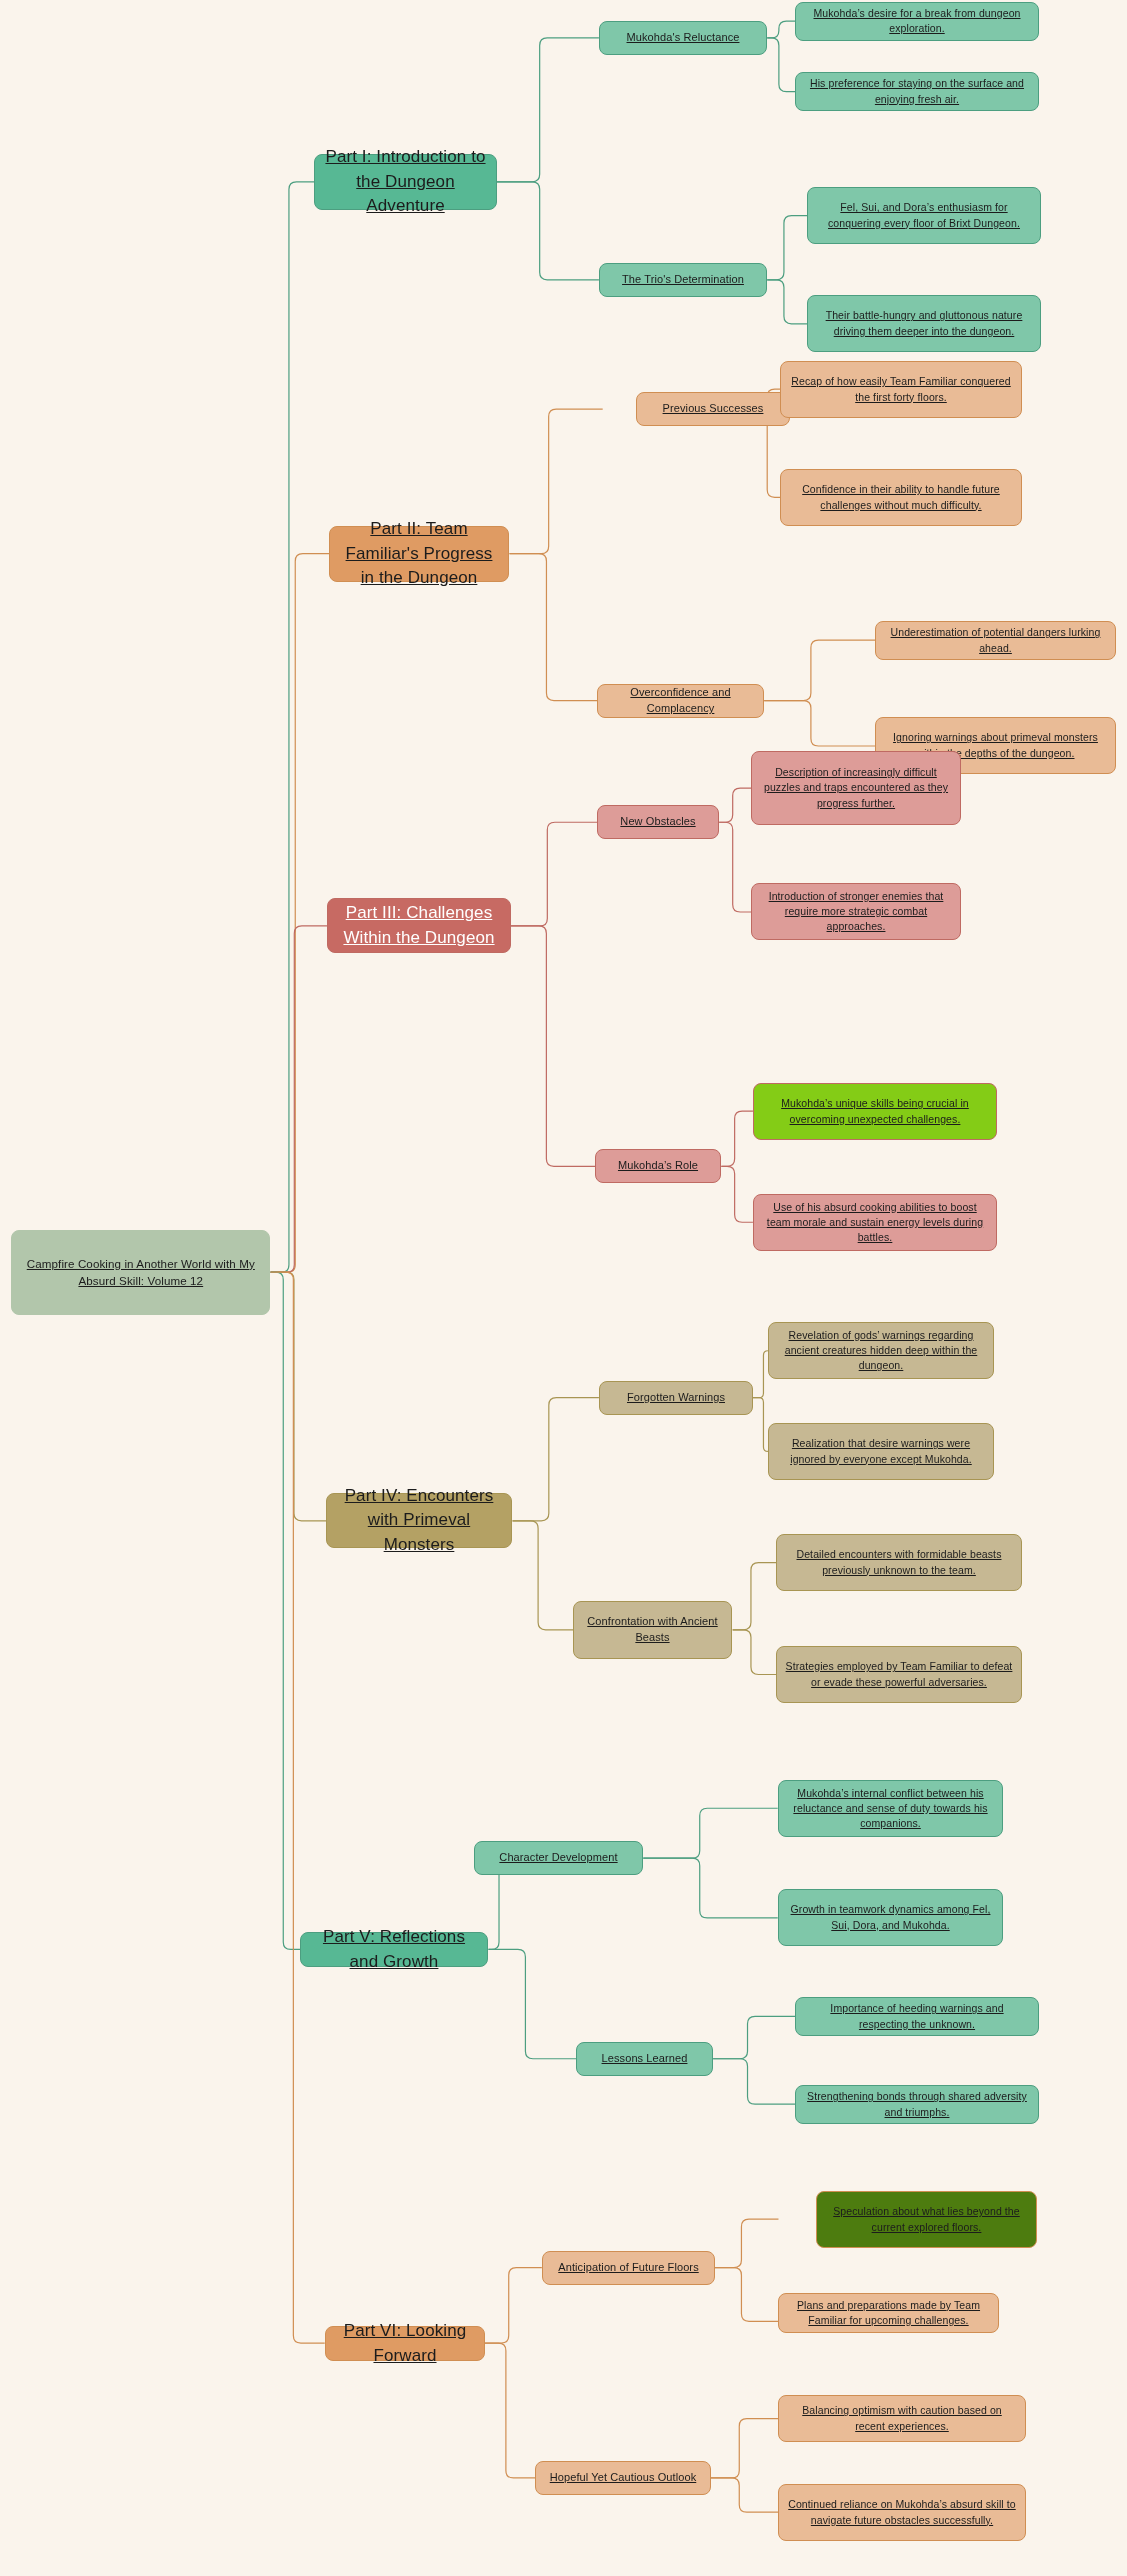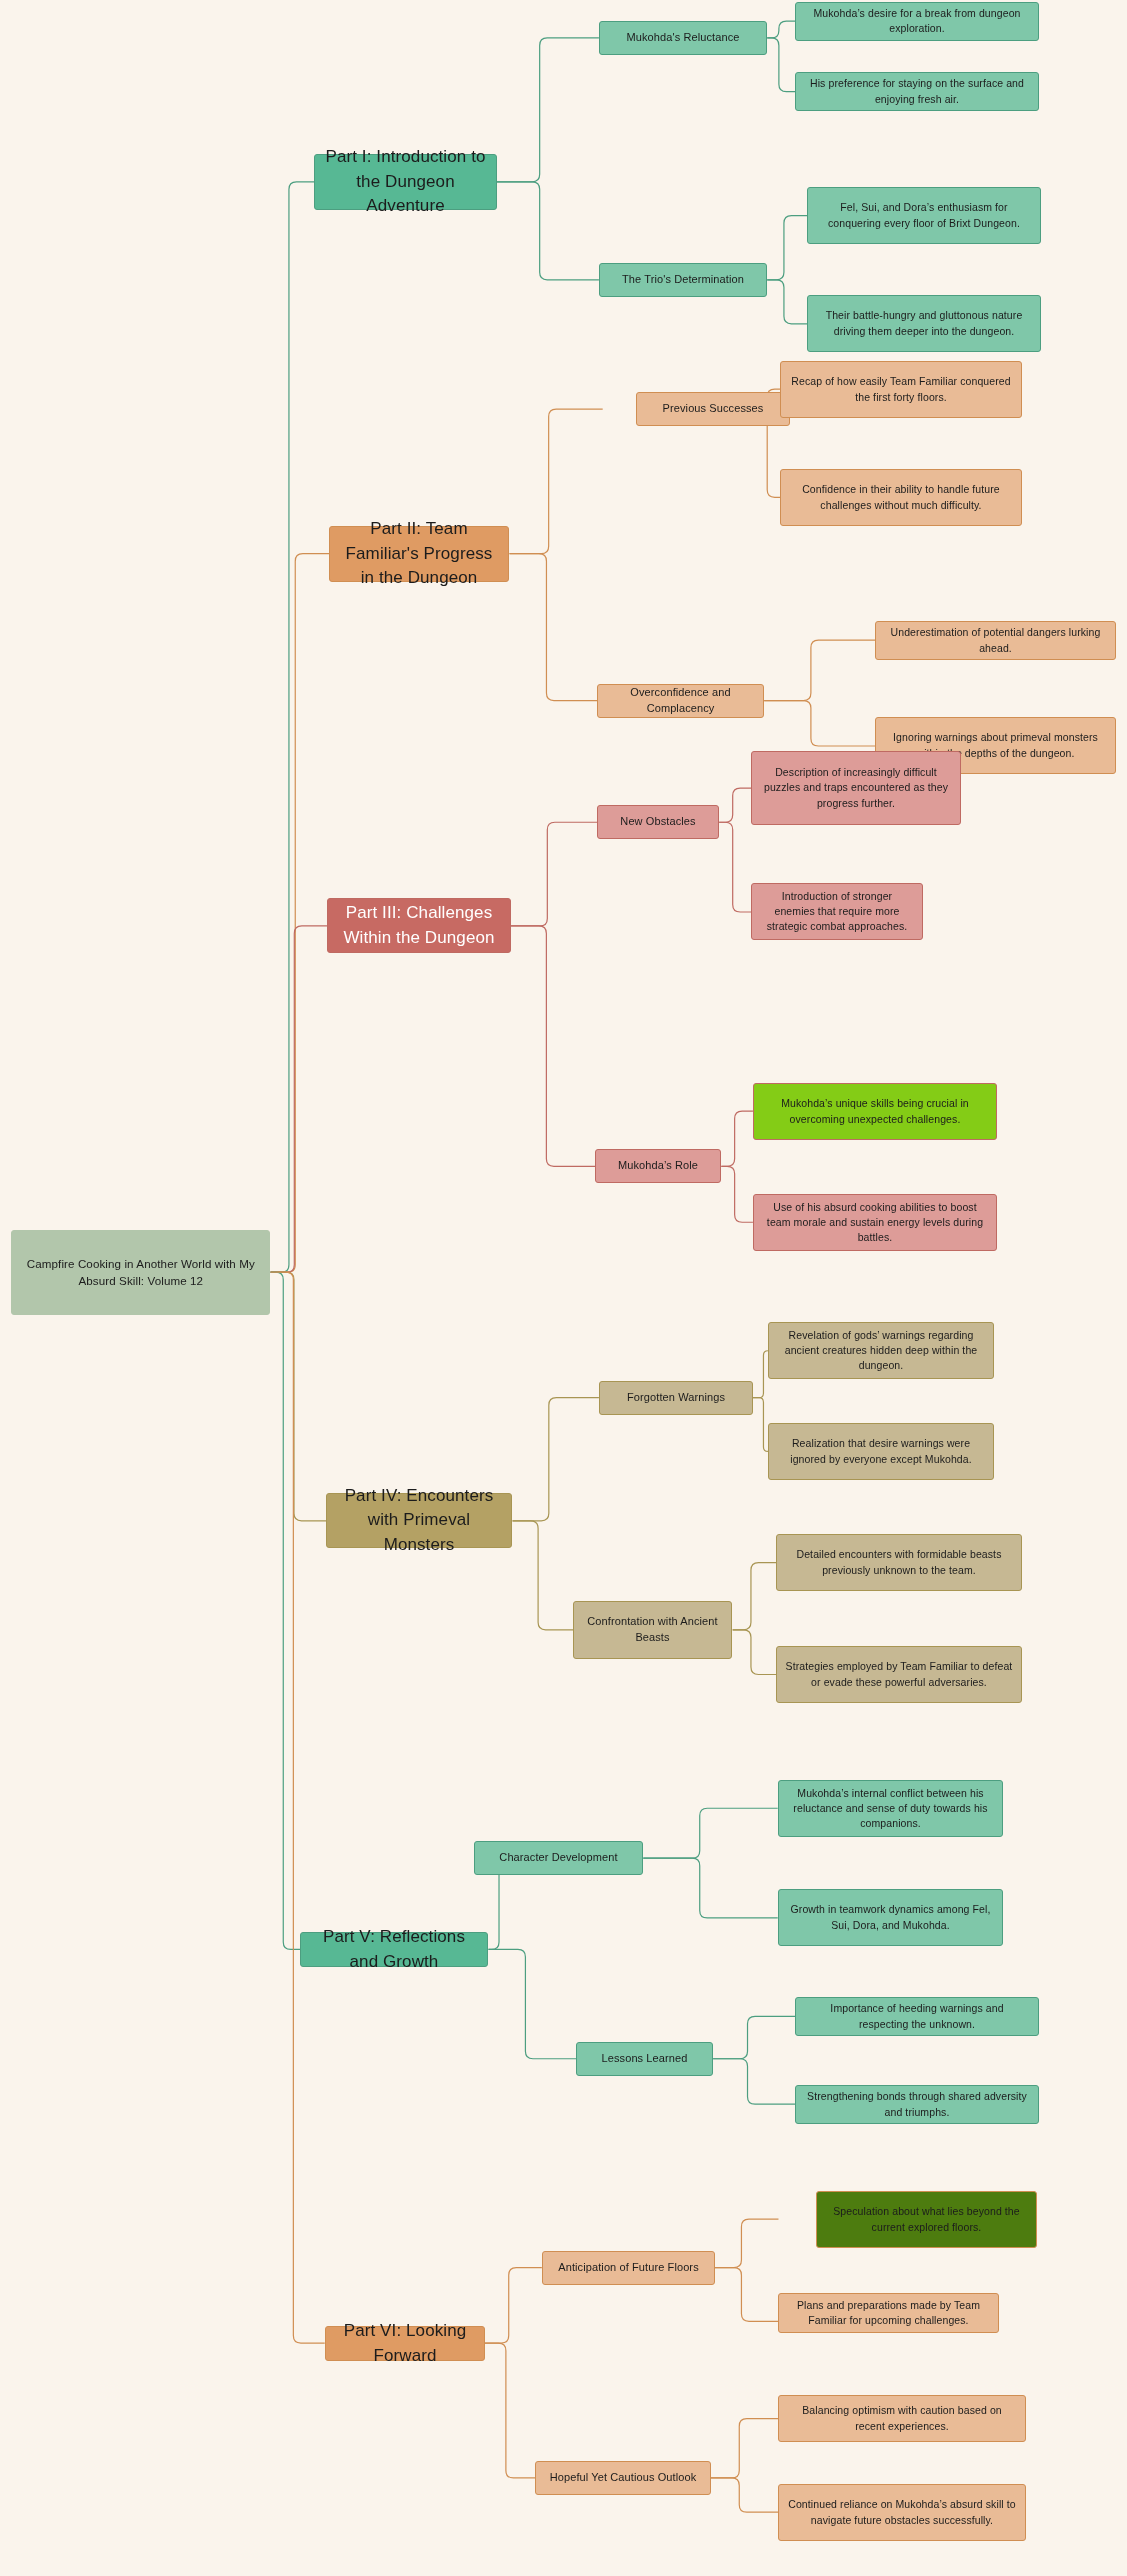--- a/index.html
+++ b/index.html
@@ -10,25 +10,26 @@
     font-family:"Liberation Sans", sans-serif;
     overflow:hidden;
   }
   #mindmap{position:relative;width:1128px;height:2576px;}
   #edges{position:absolute;left:0;top:0;width:1128px;height:2576px;pointer-events:none;}
   .node{
     position:absolute;
     box-sizing:border-box;
     display:flex;align-items:center;justify-content:center;
     text-align:center;
-    border-radius:3px;
+    border-radius:8px;
     color:#1c1c1c;
     line-height:1.45;
     padding:5.3px 8.3px;
     letter-spacing:0.1px;
+    text-decoration:underline;
   }
   .node.root{font-size:11.6px;}
   .node.l1{font-size:17px;}
   .node.l2{font-size:11px;}
   .node.l3{font-size:10.5px;}
   .node.white-text{color:#ffffff;justify-content:center;}
 </style>
 </head>
 <body>
 
@@ -125,21 +126,21 @@
       </div>
       <div class="node l1 white-text" style="left: 327px; top: 898px; width: 184px; height: 55px; background: rgb(199, 106, 99); border: 0.9px solid rgb(191, 106, 98);">
         <span>Part III: Challenges Within the Dungeon</span>
       </div>
       <div class="node l2" style="left: 597px; top: 805px; width: 122px; height: 34px; background: rgb(221, 156, 152); border: 0.9px solid rgb(191, 106, 98);">
         <span>New Obstacles</span>
       </div>
       <div class="node l3" style="left: 751px; top: 751px; width: 210px; height: 74px; background: rgb(221, 156, 152); border: 0.9px solid rgb(191, 106, 98);">
         <span>Description of increasingly difficult puzzles and traps encountered as they progress further.</span>
       </div>
-      <div class="node l3" style="left: 751px; top: 883px; width: 172px; height: 57px; background: rgb(221, 156, 152); border: 0.9px solid rgb(191, 106, 98);">
+      <div class="node l3" style="left: 751px; top: 883px; width: 210px; height: 57px; background: rgb(221, 156, 152); border: 0.9px solid rgb(191, 106, 98);">
         <span>Introduction of stronger enemies that require more strategic combat approaches.</span>
       </div>
       <div class="node l2" style="left: 595px; top: 1149px; width: 126px; height: 34px; background: rgb(221, 156, 152); border: 0.9px solid rgb(191, 106, 98);">
         <span>Mukohda’s Role</span>
       </div>
       <div class="node l3" style="left: 753px; top: 1083px; width: 244px; height: 57px; background: #84cc16; border: 0.9px solid rgb(191, 106, 98);">
         <span>Mukohda’s unique skills being crucial in overcoming unexpected challenges.</span>
       </div>
       <div class="node l3" style="left: 753px; top: 1194px; width: 244px; height: 57px; background: rgb(221, 156, 152); border: 0.9px solid rgb(191, 106, 98);">
         <span>Use of his absurd cooking abilities to boost team morale and sustain energy levels during battles.</span>

